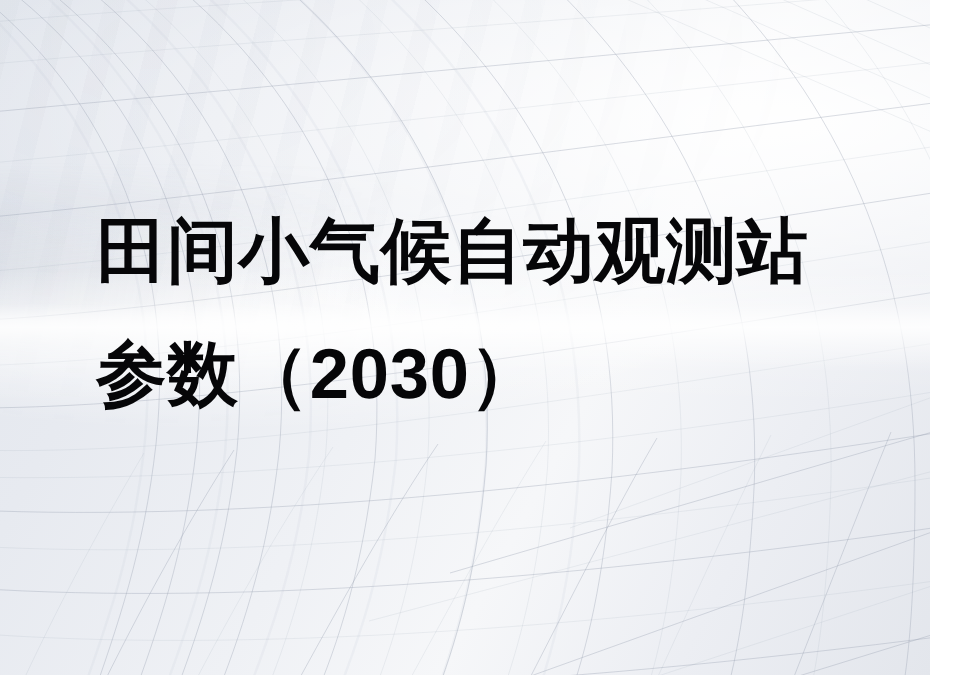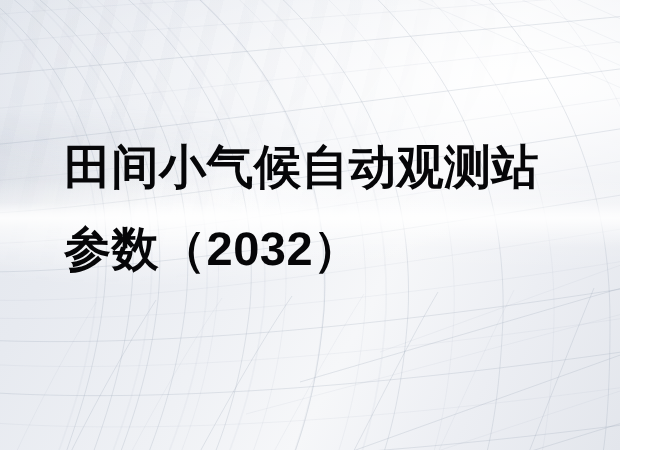--- a/index.html
+++ b/index.html
@@ -218,16 +218,16 @@
 
     </svg>
   </div>
 
   <div class="bg-layer bg-shade"></div>
   <div class="bg-layer bg-sweep"></div>
   <div class="bg-layer bg-vignette"></div>
 
   <div class="title-block">
     <span class="title-line">田间小气候自动观测站</span>
-    <span class="title-line">参数（2032）</span>
+    <span class="title-line">参数（2030）</span>
   </div>
 
 </div>
 
 </body></html>

